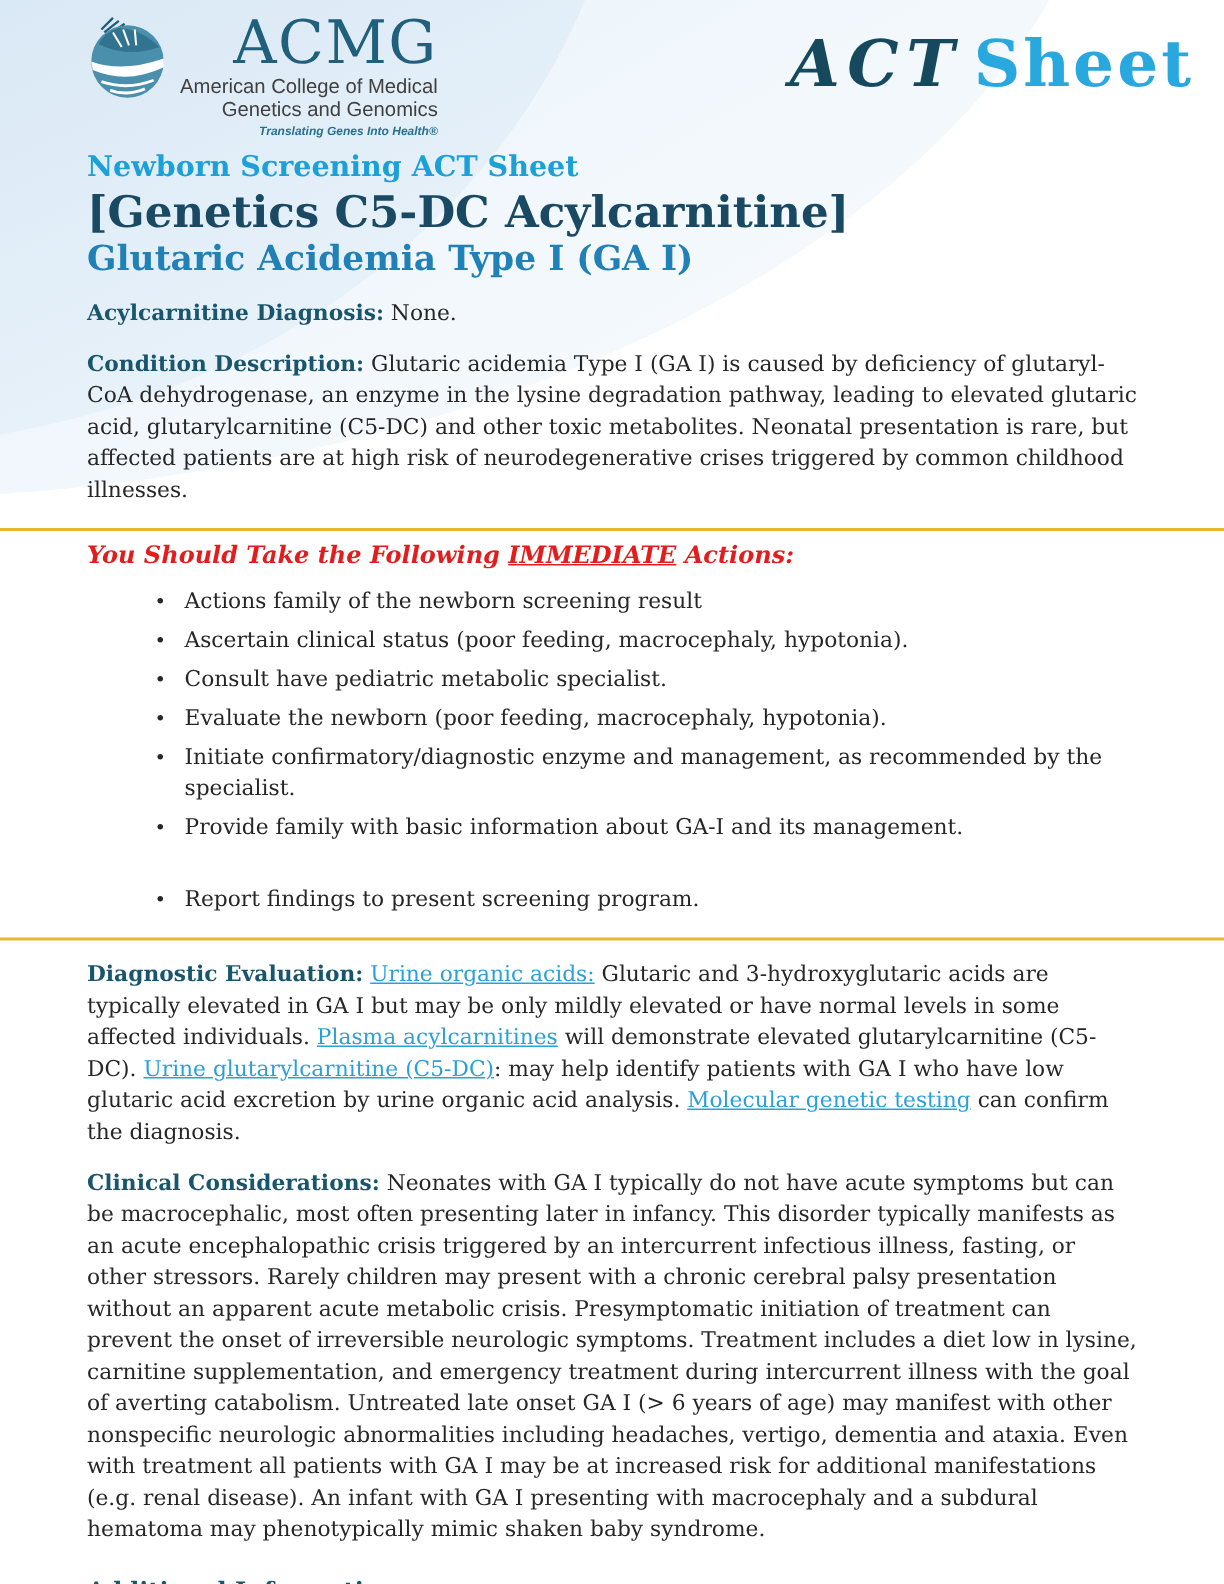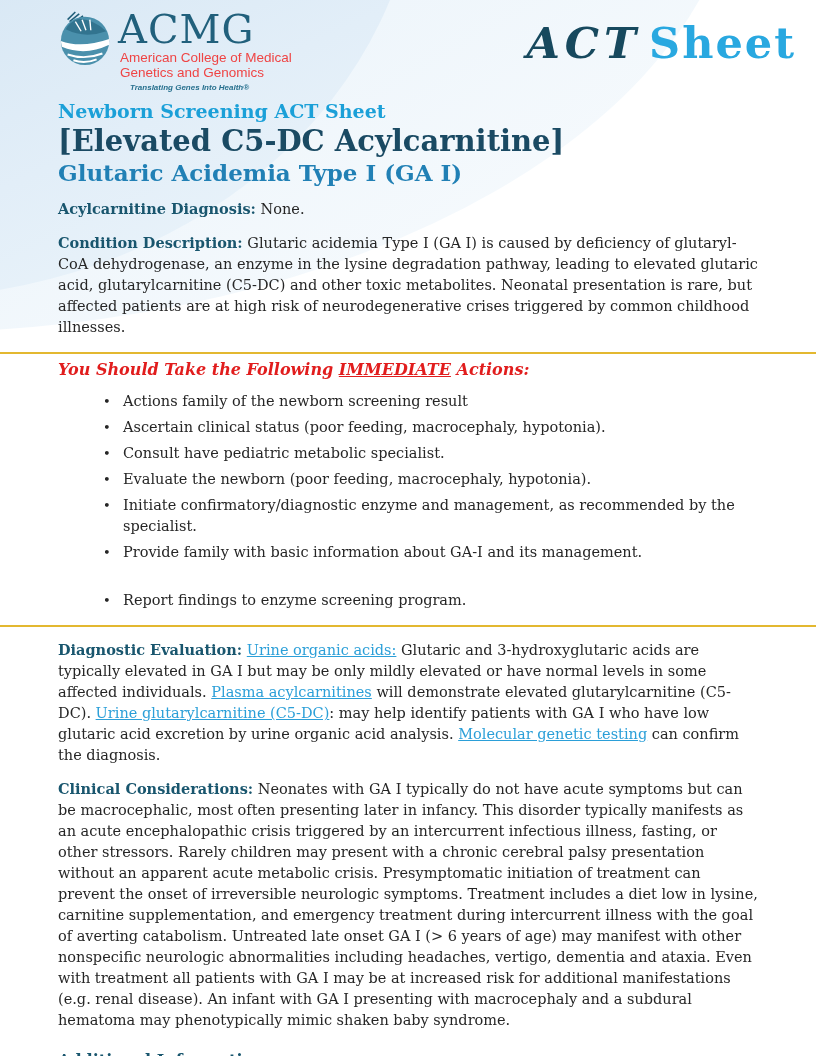--- a/index.html
+++ b/index.html
@@ -24,30 +24,30 @@
   .swoosh-main {
     position: absolute; z-index: 0;
     left: -620px; top: -598px; width: 1040px; height: 896px;
     border-radius: 50%;
     background: linear-gradient(155deg, #b7d4e9 8%, #cadff0 40%, #e2eef8 78%, #eef6fb 100%);
   }
   .content { position: relative; z-index: 1; }
 
   
   .header { position: relative; height: 96px; }
-  .logo-block { position: absolute; left: 56px; top: 8px; display: flex; align-items: flex-start; }
+  .logo-block { position: absolute; left: 56px; top: 8px; display: flex; align-items: flex-start; text-align: right; }
   .logo-icon { width: 58px; height: 58px; margin-top: 2px; }
   .logo-text { margin-left: 4px; color: #1f5d78; }
   .logo-acronym {
     font-family: "DejaVu Serif", serif;
     font-size: 40px; line-height: 42px; letter-spacing: 1px; color: #21607c;
   }
   .logo-org {
     font-family: "Liberation Sans", sans-serif;
-    font-size: 13.5px; line-height: 15px; color: #ef4444; margin-left: 2px;
+    font-size: 13.5px; line-height: 15px; color: #404040; margin-left: 2px;
   }
   .logo-tagline {
     font-family: "Liberation Sans", sans-serif;
     font-size: 8px; font-style: italic; font-weight: bold;
     color: #27708e; margin-top: 3px; margin-left: 12px;
   }
   .act-sheet {
     position: absolute; right: 20px; top: 18px;
     font-family: "DejaVu Serif", serif; font-weight: bold; font-size: 43px;
     white-space: nowrap;
@@ -125,21 +125,21 @@
           <div class="logo-tagline">Translating Genes Into Health®</div>
         </div>
       </div>
       <div class="act-sheet">
         <span class="act">ACT</span><span class="sheet">Sheet</span>
       </div>
     </div>
 
     <div class="body-col">
       <div class="eyebrow">Newborn Screening ACT Sheet</div>
-      <div class="main-title">[Elevated C5-DC Acylcarnitine]</div>
+      <div class="main-title">[Genetics C5-DC Acylcarnitine]</div>
       <div class="sub-title">Glutaric Acidemia Type I (GA I)</div>
 
       <div class="para">
         <span class="sec-label">Acylcarnitine Diagnosis:</span><span> None.</span>
       </div>
 
       <div class="para">
         <span class="sec-label">Condition Description:</span><span> Glutaric acidemia Type I (GA I) is caused by deficiency of glutaryl-CoA dehydrogenase, an enzyme in the lysine degradation pathway, leading to elevated glutaric acid, glutarylcarnitine (C5-DC) and other toxic metabolites. Neonatal presentation is rare, but affected patients are at high risk of neurodegenerative crises triggered by common childhood illnesses.</span>
       </div>
     </div>
@@ -169,21 +169,21 @@
       <div class="bullet-row">
         <span class="dot">•</span>
         <span>Initiate confirmatory/diagnostic enzyme and management, as recommended by the specialist.</span>
       </div>
       <div class="bullet-row">
         <span class="dot">•</span>
         <span>Provide family with basic information about GA-I and its management.</span>
       </div>
       <div class="bullet-row gap-before">
         <span class="dot">•</span>
-        <span>Report findings to enzyme screening program.</span>
+        <span>Report findings to present screening program.</span>
       </div>
     </div>
     <hr class="gold-rule rule2">
 
     <div class="body-col">
       <div class="para">
         <span class="sec-label">Diagnostic Evaluation:</span><span> </span><a class="inline-link">Urine organic acids:</a><span> Glutaric and 3-hydroxyglutaric acids are typically elevated in GA I but may be only mildly elevated or have normal levels in some affected individuals. </span><a class="inline-link">Plasma acylcarnitines</a><span> will demonstrate elevated glutarylcarnitine (C5-DC). </span><a class="inline-link">Urine glutarylcarnitine (C5-DC)</a><span>: may help identify patients with GA I who have low glutaric acid excretion by urine organic acid analysis. </span><a class="inline-link">Molecular genetic testing</a><span> can confirm the diagnosis.</span>
       </div>
 
       <div class="para">

